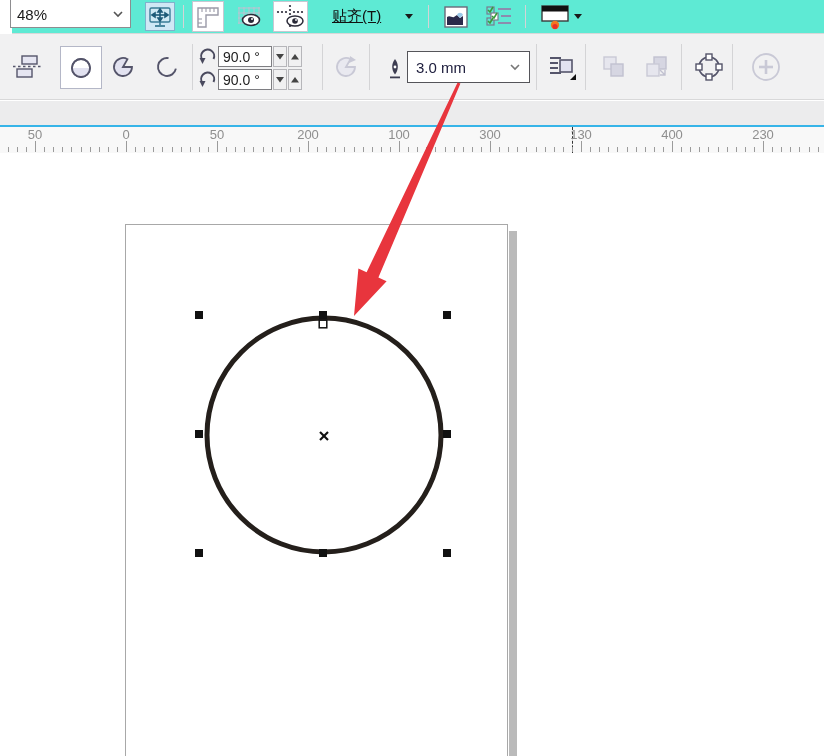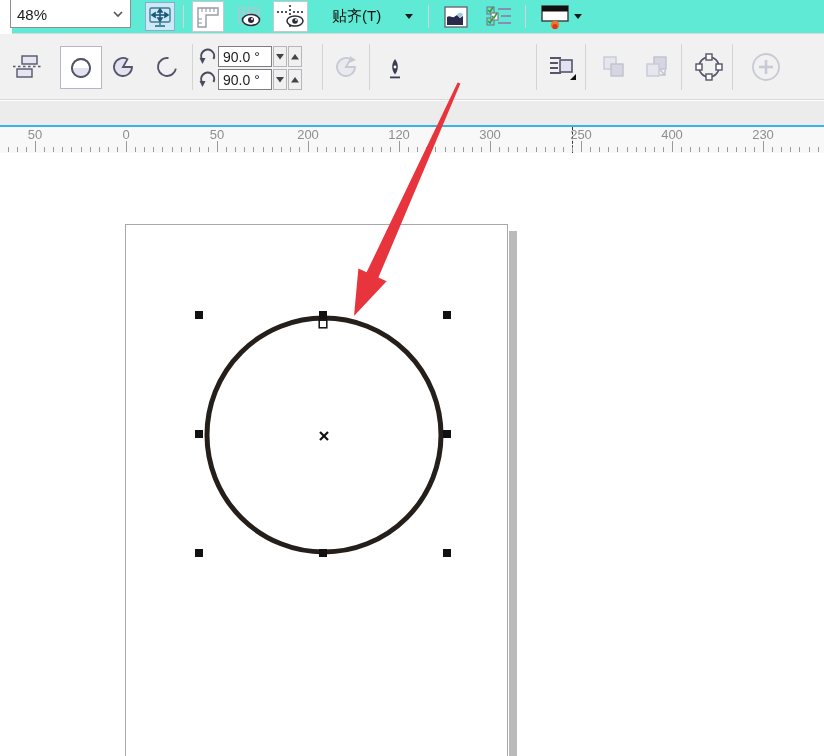--- a/index.html
+++ b/index.html
@@ -18,21 +18,21 @@
   .combo { background:#fff; border:1px solid #8d8d90; display:flex; align-items:center; }
   .combo .chev { margin-left:auto; }
 
   .field { background:#fff; border:1px solid #7e7e82; font-size:14px; color:#222;
            display:flex; align-items:center; padding-left:4px; }
   .spinbtn { background:#f0f0f1; border:1px solid #b6b6ba; display:flex; align-items:center; justify-content:center; }
 
   #zoom-combo { left:-2px; top:-6px; width:121px; height:34px; padding:6px 6px 0 6px; font-size:15px; color:#1a1a1a; }
   #outline-combo { left:407px; top:17px; width:123px; height:32px; border:1px solid #55555a; font-size:15px; color:#20203f; padding:0 8px; }
 
-  #snap-label { font-size:15px; color:#111; }
+  #snap-label { font-size:15px; color:#111;text-decoration:underline; }
 
   .ruler-label { position:absolute; top:0px; font-size:13px; color:#8e8e8e; transform:translateX(-50%); }
   .tick { position:absolute; width:1px; background:#9b9b9b; }
   .tick.minor { top:20px; height:5px; }
   .tick.major { top:14px; height:11px; }
 
   #strip { left:0; top:101px; width:824px; height:24px; background:#ececed; }
   #cyanline { left:0; top:125px; width:824px; height:2px; background:#36b4e8; }
   #ruler { left:0; top:127px; width:824px; height:26px; background:#f8f8f8; }
   #ruler-guide { position:absolute; top:0; height:26px; width:0; border-left:1px dashed #333; }
@@ -297,20 +297,28 @@
     <div class="abs sep" style="left:369px; top:10px; height:46px;"></div>
 
     <div class="abs" style="left:388px; top:23px;">
       <svg width="14" height="22" viewBox="-7 -11 14 22">
         <path d="M0,-9 C4,-4 3.5,2 0,6.5 C-3.5,2 -4,-4 0,-9 Z" fill="#3c3c50"></path>
         <circle cx="0" cy="-1" r="1.4" fill="#fff"></circle>
         <rect x="-5" y="8.5" width="10" height="1.8" fill="#3c3c50"></rect>
       </svg>
     </div>
 
+    <div id="outline-combo" class="abs combo">
+      <span>3.0 mm</span>
+      <span class="chev">
+        <svg width="12" height="8" viewBox="0 0 12 8">
+            <polyline points="2,2 6,6 10,2" fill="none" stroke="#777" stroke-width="1.6"></polyline>
+          </svg>
+      </span>
+    </div>
 
     <div class="abs sep" style="left:536px; top:10px; height:46px;"></div>
 
     <div class="abs btn" style="left:545px; top:16px; width:34px; height:34px;">
       <span>
         <svg width="28" height="28" viewBox="0 0 28 28">
           <g stroke="#55556b" stroke-width="2">
             <line x1="2" y1="5" x2="13" y2="5"></line>
               <line x1="2" y1="10" x2="10" y2="10"></line>
             <line x1="2" y1="15" x2="10" y2="15"></line>
@@ -463,23 +471,23 @@
       <div class="tick minor" style="left: 772.1px;"></div>
       <div class="tick minor" style="left: 781.2px;"></div>
       <div class="tick minor" style="left: 790.3px;"></div>
       <div class="tick minor" style="left: 799.4px;"></div>
       <div class="tick minor" style="left: 808.5px;"></div>
       <div class="tick minor" style="left: 817.6px;"></div>
       <div class="ruler-label" style="left: 35px;">50</div>
       <div class="ruler-label" style="left: 126px;">0</div>
       <div class="ruler-label" style="left: 217px;">50</div>
       <div class="ruler-label" style="left: 308px;">200</div>
-      <div class="ruler-label" style="left: 399px;">120</div>
+      <div class="ruler-label" style="left: 399px;">100</div>
       <div class="ruler-label" style="left: 490px;">300</div>
-      <div class="ruler-label" style="left: 581px;">250</div>
+      <div class="ruler-label" style="left: 581px;">130</div>
       <div class="ruler-label" style="left: 672px;">400</div>
       <div class="ruler-label" style="left: 763px;">230</div>
     </div>
 
   <div id="canvas" class="abs">
     <div id="page" class="abs"></div>
     <div id="page-shadow" class="abs"></div>
   </div>
 
   <svg id="overlay" class="abs" viewBox="0 0 824 756">

